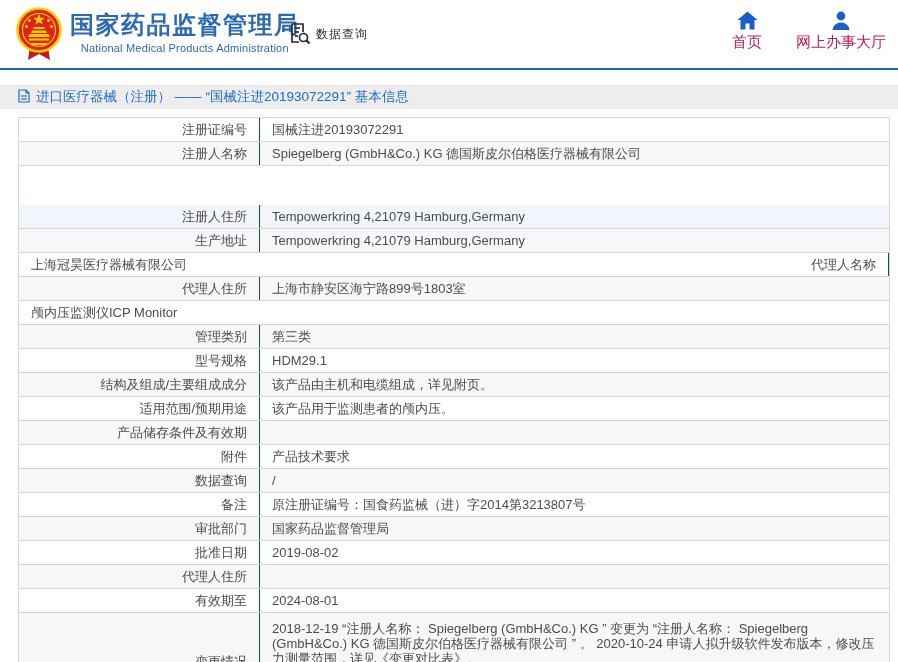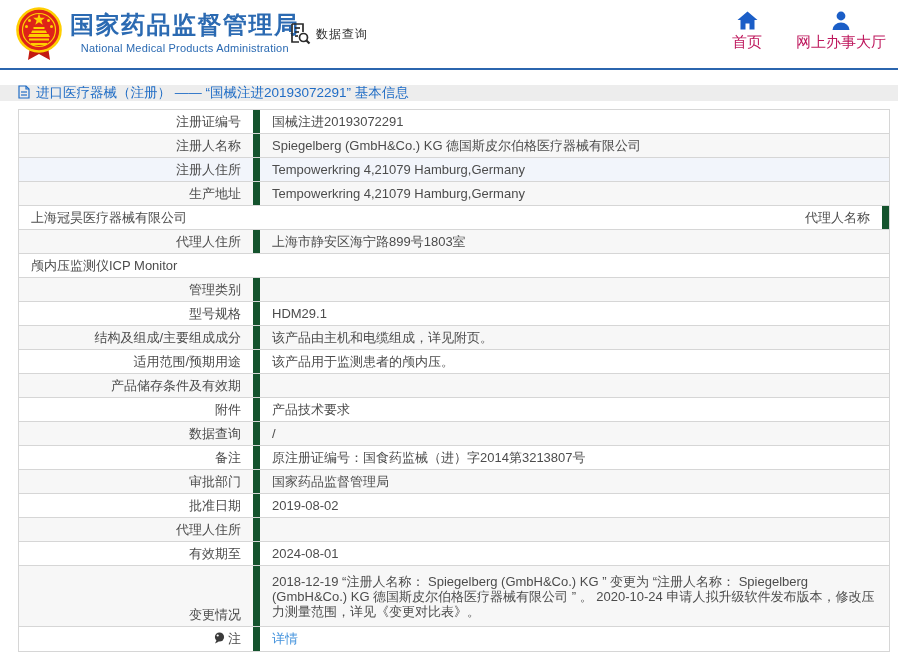--- a/index.html
+++ b/index.html
@@ -16,31 +16,31 @@
   .org { position:absolute; left:70px; top:11px; }
   .org-cn { font-size:24px; font-weight:bold; color:#2b6ab2; letter-spacing:1.5px; line-height:28px; }
   .org-en { font-size:11px; color:#2b6ab2; margin-top:3px; letter-spacing:0.2px;text-align:center; }
   .data-query { position:absolute; left:287px; top:21px; display:flex; align-items:center; gap:5px;
     font-size:12px; color:#2b2b2b; letter-spacing:1px; }
   .nav { position:absolute; right:12px; top:11px; display:flex; gap:34px; }
   .nav-item { display:flex; flex-direction:column; align-items:center; 
     font-size:15px; color:#be185d; cursor:pointer; }
 
   
-  .breadcrumb { margin-top:15px; height:16px; background:#ededed; display:flex; align-items:center;
+  .breadcrumb { margin-top:15px; height:24px; background:#ededed; display:flex; align-items:center;
     padding-left:18px; gap:6px; font-size:13.5px; color:#1f6cc5; }
 
   
   .table { margin:8px 8px 0 18px; width:872px; border:1px solid #d6d6d6; border-bottom:none;
     font-size:13px; color:#4c4c4c; background:#fff; }
   .row { display:flex; border-bottom:1px solid #d6d6d6; background:#fff; }
   .row.alt { background:#f7f7f7; }
-  .row.hl { background:#f2f5fb; }
+  .row.hl { background:#f2f5fb;margin-top:39px; }
   .cell { padding:0 12px; line-height:23px; min-height:23px; }
-  .label { flex:0 0 241px; text-align:right; border-right:7px solid #14532d; }
+  .label { flex:0 0 241px; text-align:right; border-right:1px solid #14532d; }
   .value { flex:1; }
   .row.tall { min-height:61px; }
   .row.tall .label { display:flex; align-items:flex-end; justify-content:flex-end; }
   .row.tall .value { line-height:15px; padding-top:3px; padding-bottom:3px; display:flex; align-items:center; }
   .link { color:#4493dd; text-decoration:none; cursor:pointer; }
   .note-ic { display:inline-block; margin-right:3px; vertical-align:-1px; }
 </style>
 </head>
 <body>
 
@@ -140,20 +140,21 @@
     </div>
     <div class="row alt">
       <div class="cell label"><span>代理人住所</span></div>
       <div class="cell value">上海市静安区海宁路899号1803室</div>
     </div>
     <div class="row">
       <div class="cell value">颅内压监测仪ICP Monitor</div>
     </div>
     <div class="row alt">
       <div class="cell label"><span>管理类别</span></div>
+      <div class="cell value">第三类</div>
     </div>
     <div class="row">
       <div class="cell label"><span>型号规格</span></div>
       <div class="cell value">HDM29.1</div>
     </div>
     <div class="row alt">
       <div class="cell label"><span>结构及组成/主要组成成分</span></div>
       <div class="cell value">该产品由主机和电缆组成，详见附页。</div>
     </div>
     <div class="row">

